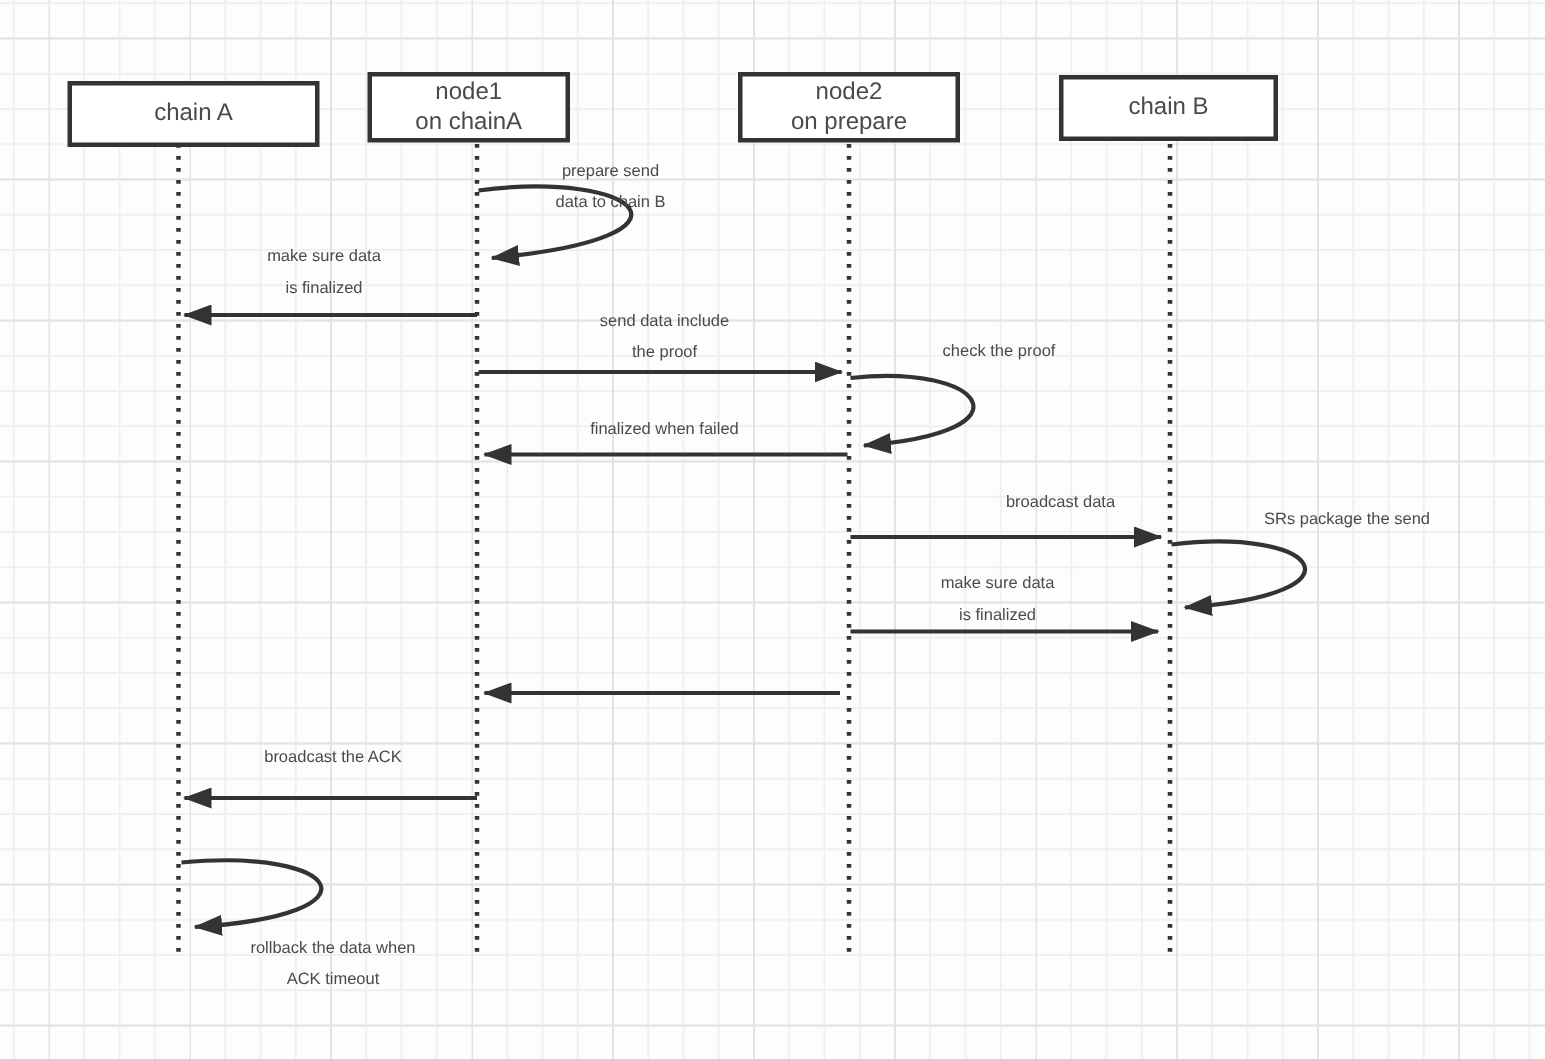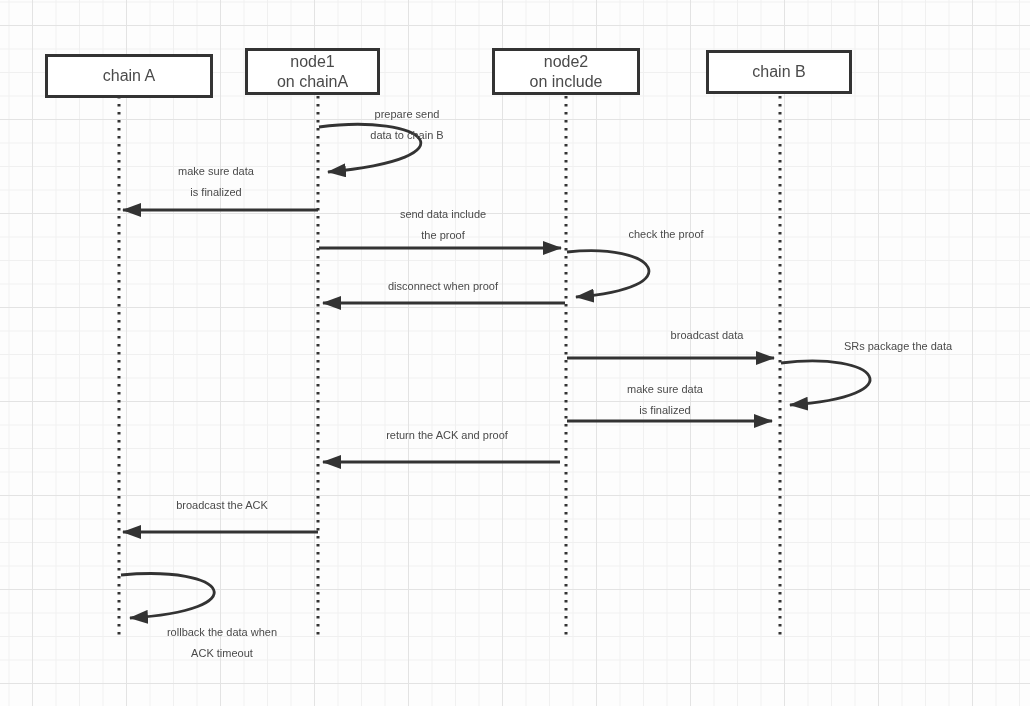--- a/index.html
+++ b/index.html
@@ -88,33 +88,32 @@
 
     <line x1="318" y1="532" x2="123" y2="532" stroke="#333333" stroke-width="2.8" marker-end="url(#arrow)"></line>
 
     <path d="M 121 575 C 228 565, 258 610, 130 618" fill="none" stroke="#333333" stroke-width="2.8" marker-end="url(#arrow)"></path>
   </svg>
 
   <div class="participant" style="left:45px; top:54px; width:168px; height:44px;">chain A</div>
   <div class="participant" style="left:245px; top:48px; width:135px; height:47px;">node1
 on chainA</div>
   <div class="participant" style="left:492px; top:48px; width:148px; height:47px;">node2
-on include</div>
+on prepare</div>
   <div class="participant" style="left:706px; top:50px; width:146px; height:44px;">chain B</div>
 
   <div class="msg-label" style="left:407px; top:104px;">prepare send
 data to chain B</div>
   <div class="msg-label" style="left:216px; top:161px;">make sure data
 is finalized</div>
   <div class="msg-label" style="left:443px; top:204px;">send data include
 the proof</div>
   <div class="msg-label" style="left:666px; top:224px;">check the proof</div>
-  <div class="msg-label" style="left:443px; top:276px;">disconnect when proof</div>
+  <div class="msg-label" style="left:443px; top:276px;">finalized when failed</div>
   <div class="msg-label" style="left:667px; top:325px;margin-left:40px;">broadcast data</div>
-  <div class="msg-label" style="left:898px; top:336px;">SRs package the data</div>
+  <div class="msg-label" style="left:898px; top:336px;">SRs package the send</div>
   <div class="msg-label" style="left:665px; top:379px;">make sure data
 is finalized</div>
-  <div class="msg-label" style="left:447px; top:425px;">return the ACK and proof</div>
   <div class="msg-label" style="left:222px; top:495px;">broadcast the ACK</div>
   <div class="msg-label" style="left:222px; top:622px;">rollback the data when
 ACK timeout</div>
 
 </div>
 
 </body></html>

